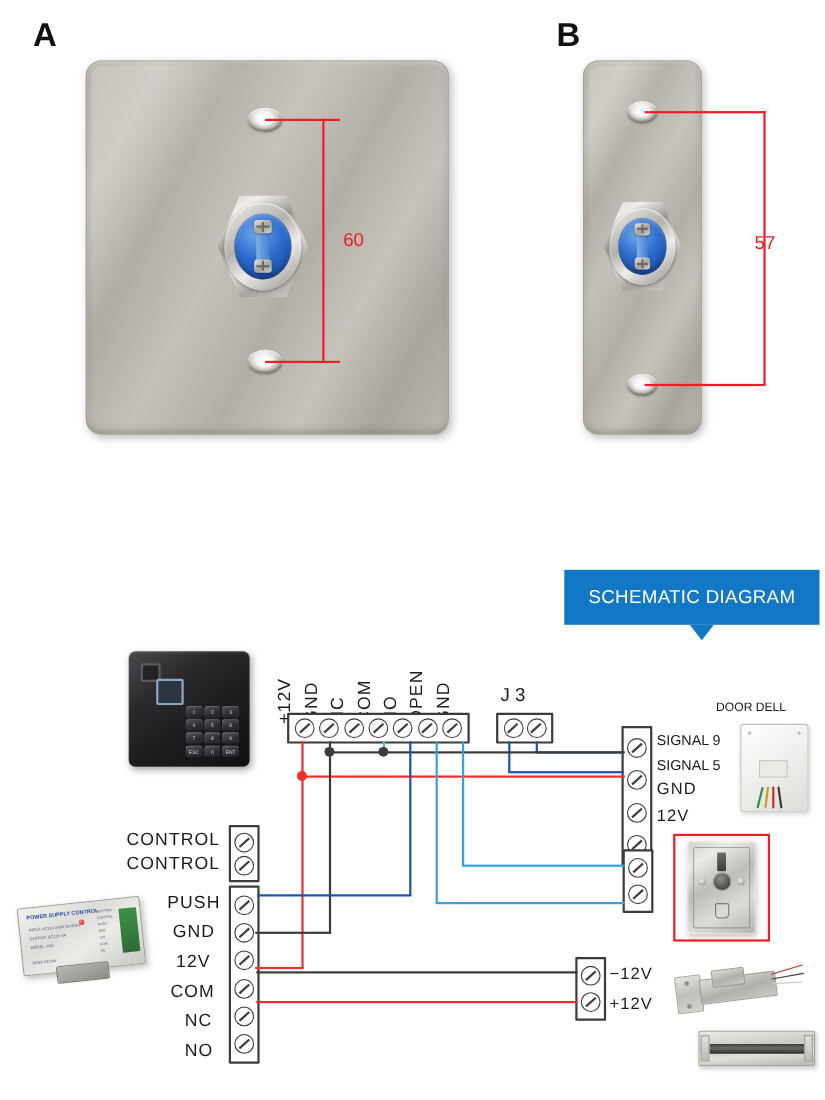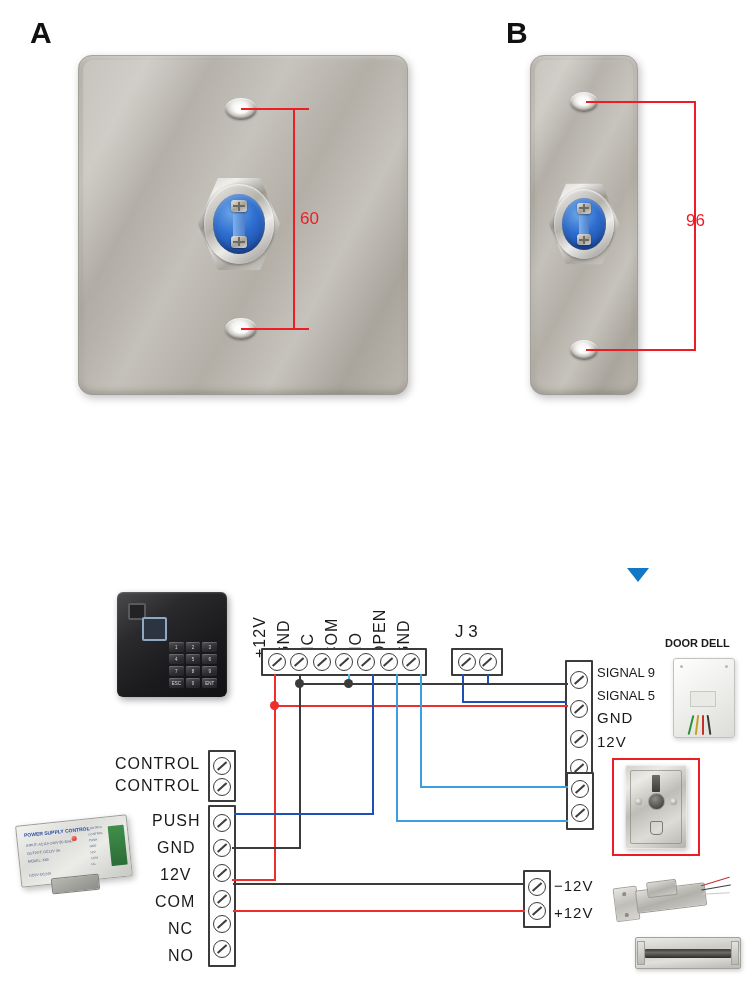--- a/index.html
+++ b/index.html
@@ -418,21 +418,21 @@
       <div class="btn-face">
         <div class="btn-bar"></div>
         <div class="btn-screw" style="top:10%;"></div>
         <div class="btn-screw" style="top:70%;"></div>
       </div>
     </div>
 
     <div class="dim-line-h" style="left:241px; top:108px; width:68px;"></div>
     <div class="dim-line-h" style="left:241px; top:328px; width:68px;"></div>
     <div class="dim-line-v" style="left:293px; top:108px; height:221px;"></div>
-    <div class="dim-label" style="left:300px; top:210px;">60</div>
+    <div class="dim-label" style="left:312px; top:210px;">60</div>
 
     <div class="panel-letter" style="left:506px; top:18px;">B</div>
 
     <div class="plate" style="left:530px; top:55px; width:108px; height:340px;">
       <div class="plate-rim"></div>
     </div>
 
     <div class="screw-hole" style="left:570px; top:92px; width:28px; height:20px;"></div>
     <div class="screw-hole" style="left:570px; top:340px; width:28px; height:20px;"></div>
 
@@ -442,25 +442,26 @@
       <div class="btn-face">
         <div class="btn-bar"></div>
         <div class="btn-screw" style="top:10%;"></div>
         <div class="btn-screw" style="top:70%;"></div>
       </div>
     </div>
 
     <div class="dim-line-h" style="left:586px; top:101px; width:110px;"></div>
     <div class="dim-line-h" style="left:586px; top:349px; width:110px;"></div>
     <div class="dim-line-v" style="left:694px; top:101px; height:249px;"></div>
-    <div class="dim-label" style="left:686px; top:212px;">96</div>
+    <div class="dim-label" style="left:686px; top:212px;">57</div>
   </div>
 
   <div class="schem">
 
+    <div class="banner" style="left:513px; top:18px; width:232px; height:50px;">SCHEMATIC DIAGRAM</div>
     <div class="banner-tail" style="left:627px; top:68px;"></div>
 
     <div class="kpad" style="left:117px; top:92px; width:110px; height:105px;">
       <div class="kpad-sq1" style="left:11px; top:11px; width:18px; height:17px;"></div>
       <div class="kpad-sq2" style="left:25px; top:25px; width:25px; height:24px;"></div>
       <div class="kpad-grid" style="left:52px; top:50px; width:48px; height:46px;">
         <div class="kpad-key">1</div>
         <div class="kpad-key">2</div>
         <div class="kpad-key">3</div>
         <div class="kpad-key">4</div>
@@ -522,21 +523,21 @@
       <div class="screw-term" style="width:18px;height:18px;"></div>
       <div class="screw-term" style="width:18px;height:18px;"></div>
       <div class="screw-term" style="width:18px;height:18px;"></div>
       <div class="screw-term" style="width:18px;height:18px;"></div>
     </div>
     <div class="lbl" style="left:597px; top:166px; font-size:13px;">SIGNAL 9</div>
     <div class="lbl" style="left:597px; top:189px; font-size:13px;">SIGNAL 5</div>
     <div class="lbl" style="left:597px; top:210px; font-size:15px; letter-spacing:1px;">GND</div>
     <div class="lbl" style="left:597px; top:234px; font-size:15px; letter-spacing:1px;">12V</div>
 
-    <div class="lbl" style="left:665px; top:138px; font-size:11px; font-weight:bold;">DOOR DELL</div>
+    <div class="lbl" style="left:651px; top:138px; font-size:11px; font-weight:normal;">DOOR DELL</div>
     <div class="doorbell" style="left:673px; top:158px; width:62px; height:80px;">
       <div class="db-hole" style="left:6px; top:6px;"></div>
       <div class="db-hole" style="right:6px; top:6px;"></div>
       <div class="db-label" style="left:16px; top:32px; width:26px; height:16px;"></div>
       <div class="db-wire" style="left:16px; top:56px; height:20px; background:#2f8f3f; transform:rotate(14deg);"></div>
       <div class="db-wire" style="left:22px; top:56px; height:20px; background:#c8a020; transform:rotate(7deg);"></div>
       <div class="db-wire" style="left:28px; top:56px; height:20px; background:#c03030; transform:rotate(0deg);"></div>
       <div class="db-wire" style="left:34px; top:56px; height:20px; background:#3b3b3b; transform:rotate(-8deg);"></div>
     </div>
 

